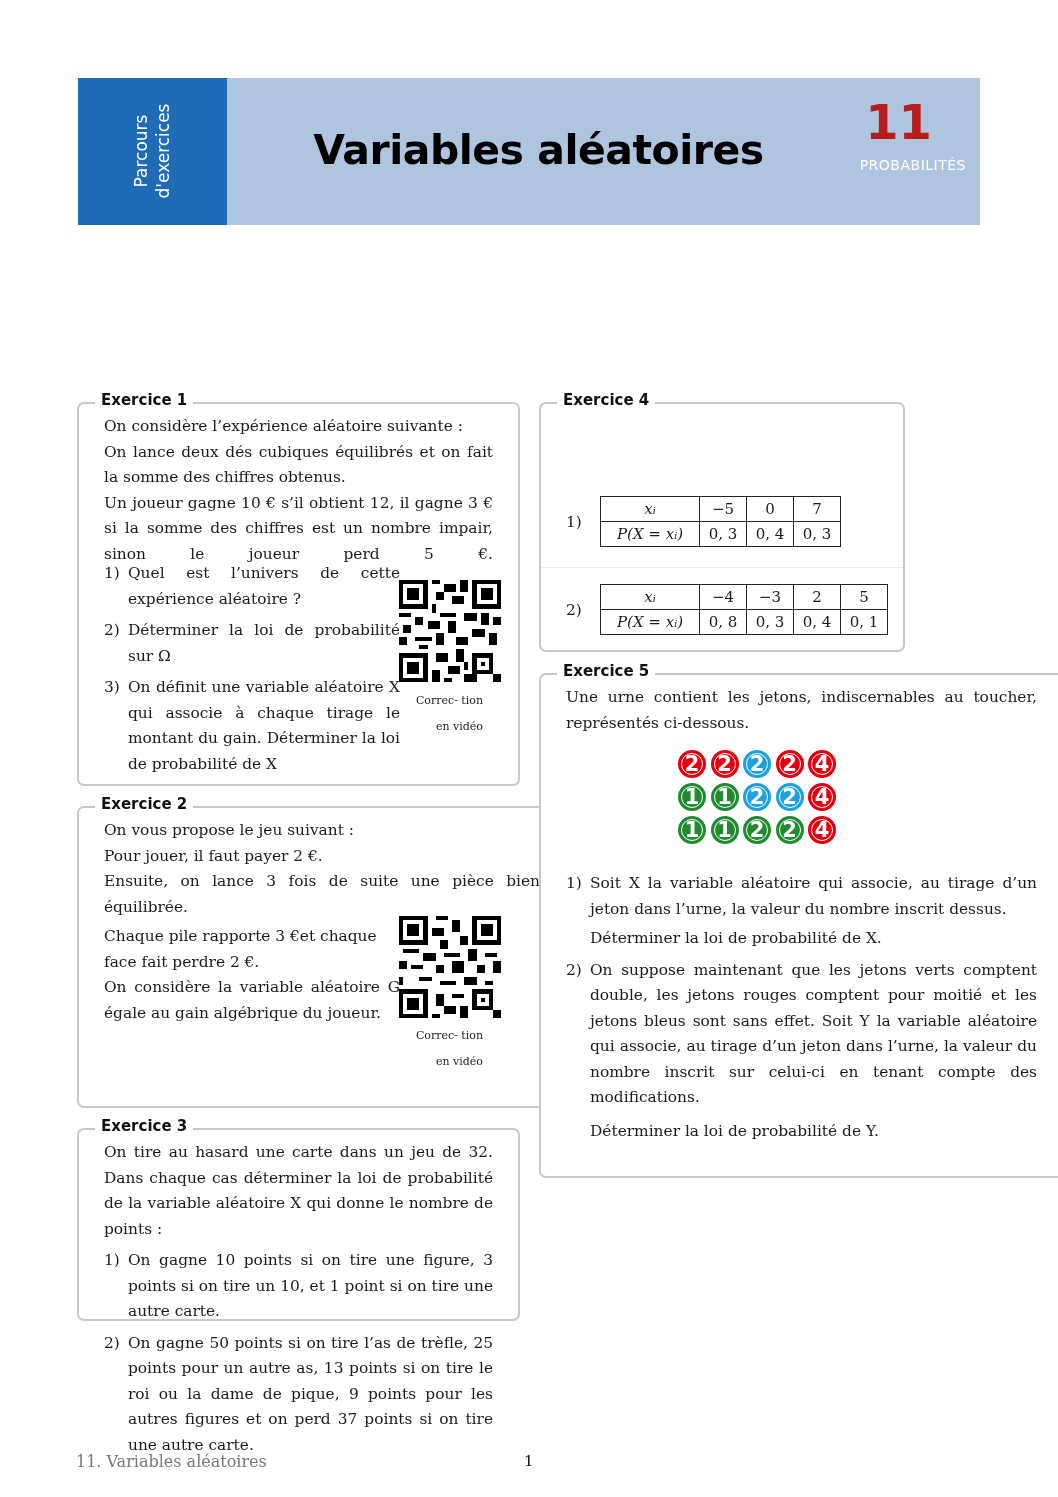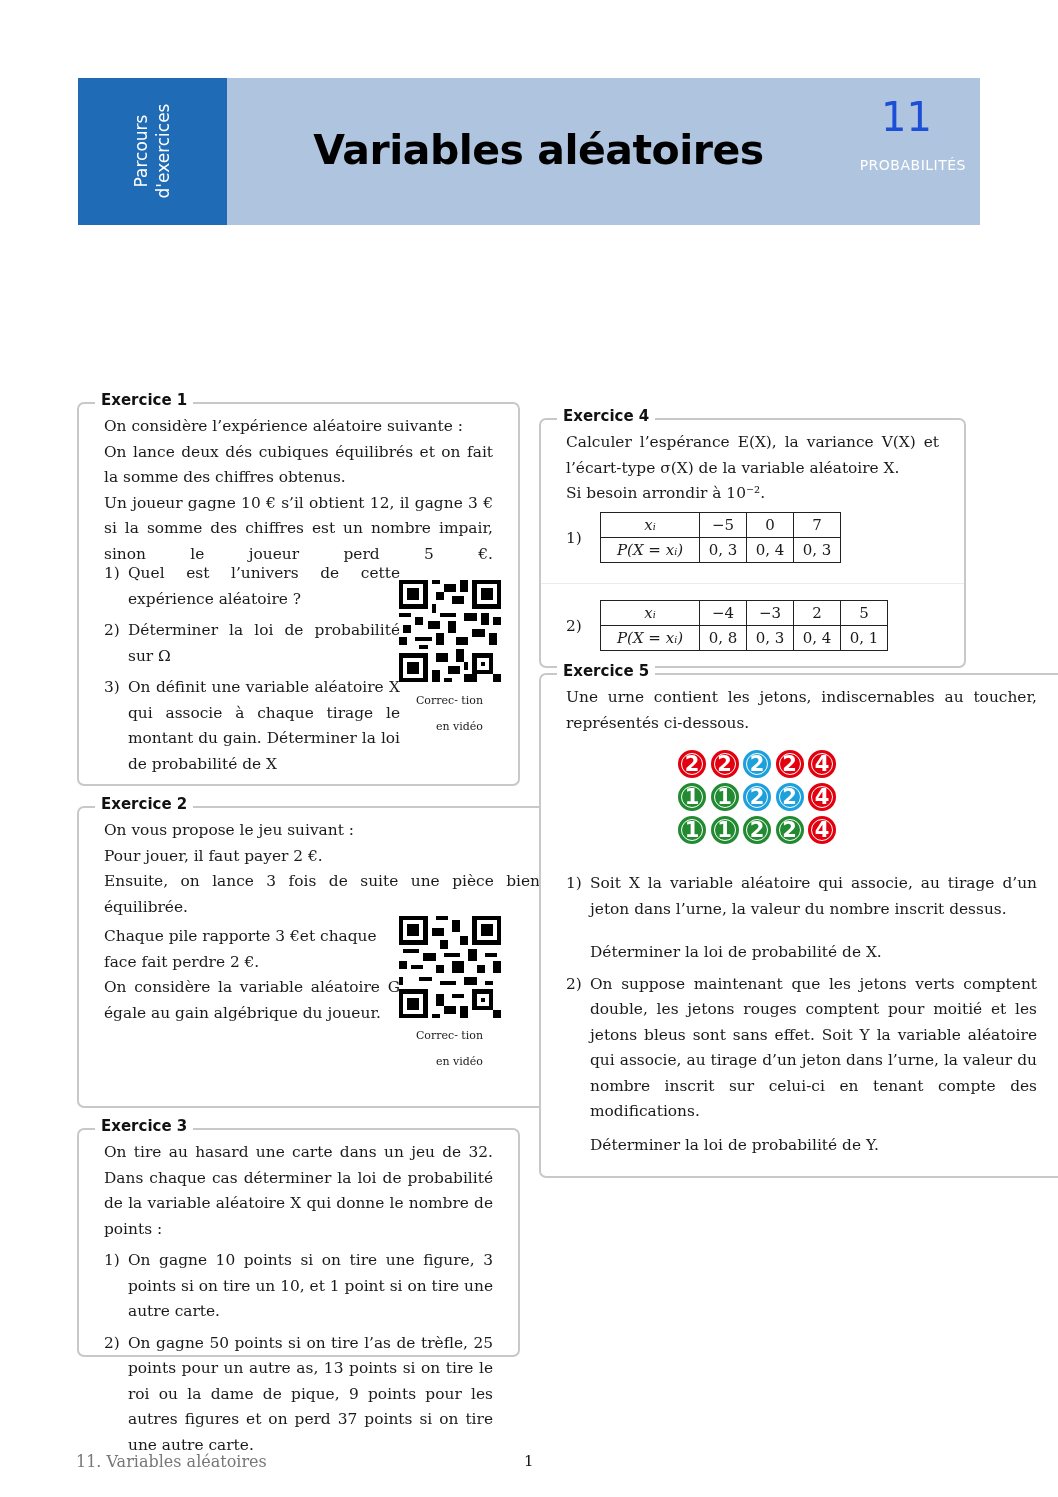--- a/index.html
+++ b/index.html
@@ -5,22 +5,22 @@
   html, body { margin:0; padding:0; }
   body { width:1058px; height:1497px; background:#ffffff; position:relative; overflow:hidden;
          font-family:"DejaVu Serif", "Liberation Serif", serif; color:#1a1a1a; }
   .header { position:absolute; left:78px; top:78px; width:902px; height:147px; background:#afc4de; }
   .header-side { position:absolute; left:0; top:0; width:149px; height:147px; background:#1f6bb6; }
   .header-side .vtext { position:absolute; left:74px; top:73px; transform:translate(-50%,-50%) rotate(-90deg);
         color:#ffffff; font-family:"DejaVu Sans","Liberation Sans",sans-serif; font-size:17px; line-height:22px;
         text-align:center; white-space:nowrap; }
   .header-title { position:absolute; left:149px; right:130px; top:48px; text-align:center;
         font-family:"DejaVu Sans","Liberation Sans",sans-serif; font-weight:bold; font-size:41px; color:#000; letter-spacing:-0.5px; }
-  .header-num { position:absolute; right:48px; top:16px; color:#1d4ed8; font-family:"DejaVu Sans","Liberation Sans",sans-serif;
-        font-size:40px; font-weight:400; }
+  .header-num { position:absolute; right:48px; top:16px; color:#b91c1c; font-family:"DejaVu Sans","Liberation Sans",sans-serif;
+        font-size:48px; font-weight:700; }
   .header-cat { position:absolute; right:14px; top:79px; color:#fff; font-family:"DejaVu Sans","Liberation Sans",sans-serif;
         font-size:14px; letter-spacing:0.5px; }
 
   .box { position:absolute; border:2px solid #c8c8c8; border-radius:7px; background:#fff; box-sizing:border-box; }
   .box-title { position:absolute; top:-13px; left:16px; background:#fff; padding:0 6px;
         font-family:"DejaVu Sans","Liberation Sans",sans-serif; font-weight:bold; font-size:15px; color:#111; }
   .box-body { position:absolute; left:25px; right:25px; top:12px; font-size:15.4px; line-height:25.5px; }
   .p { margin:0; text-align:justify; }
   .just-wide { text-align:justify; text-align-last:justify; }
   .item { display:flex; margin-top:6px; }
@@ -184,41 +184,37 @@
       <rect x="20" y="20" width="1" height="1"></rect>
         <rect x="11" y="22" width="3" height="2"></rect>
         <rect x="15" y="22" width="2" height="3"></rect>
       <rect x="8" y="24" width="2" height="1"></rect>
         <rect x="23" y="23" width="2" height="2"></rect>
     </g>
   </svg>
   <div class="qr-caption" style="left:334px; top:215px;">Correc- tion en vidéo</div>
 </div>
 
-<div class="box" style="left:77px; top:1128px; width:443px; height:229px;">
+<div class="box" style="left:77px; top:1128px; width:443px; height:193px;">
   <div class="box-title">Exercice 3</div>
   <div class="box-body" style="top:10px;">
     <p class="p">On tire au hasard une carte dans un jeu de 32. Dans chaque cas déterminer la loi de probabilité de la variable aléatoire X qui donne le nombre de points :</p>
     <div class="item">
       <span class="num">1)</span>
       <span class="txt">On gagne 10 points si on tire une figure, 3 points si on tire un 10, et 1 point si on tire une autre carte.</span>
     </div>
     <div class="item">
       <span class="num">2)</span>
       <span class="txt">On gagne 50 points si on tire l’as de trèfle, 25 points pour un autre as, 13 points si on tire le roi ou la dame de pique, 9 points pour les autres figures et on perd 37 points si on tire une autre carte.</span>
     </div>
   </div>
 </div>
 
-<div class="box" style="left:539px; top:418px; width:427px; height:250px;">
+<div class="box" style="left:539px; top:402px; width:366px; height:250px;">
   <div class="box-title">Exercice 4</div>
-  <div class="box-body" style="top:10px;">
-    <p class="p">Calculer l’espérance E(X), la variance V(X) et l’écart-type σ(X) de la variable aléatoire X.</p>
-    <p class="p">Si besoin arrondir à 10⁻².</p>
-  </div>
   <div style="position:absolute; left:25px; top:92px; display:flex; align-items:center;">
     <span style="width:34px; font-size:15.4px;">1)</span>
     <table class="prob">
       <tbody>
           <tr>
         <td class="h">xᵢ</td>
         <td class="v">−5</td>
         <td class="v">0</td>
         <td class="v">7</td>
       </tr>
@@ -258,21 +254,21 @@
 <div class="box" style="left:539px; top:673px; width:525px; height:505px;">
   <div class="box-title">Exercice 5</div>
   <div class="box-body" style="top:10px;">
     <p class="p">Une urne contient les jetons, indiscernables au toucher, représentés ci-dessous.</p>
   </div>
   <div class="box-body" style="top:196px;">
     <div class="item" style="margin-top:0;">
       <span class="num">1)</span>
       <span class="txt">
         <span>Soit X la variable aléatoire qui associe, au tirage d’un jeton dans l’urne, la valeur du nombre inscrit dessus.</span>
-        <span style="display:block; margin-top:18px;">Déterminer la loi de probabilité de X.</span>
+        <span style="display:block; margin-top:4px;">Déterminer la loi de probabilité de X.</span>
       </span>
     </div>
     <div class="item">
       <span class="num">2)</span>
       <span class="txt">
         <span>On suppose maintenant que les jetons verts comptent double, les jetons rouges comptent pour moitié et les jetons bleus sont sans effet. Soit Y la variable aléatoire qui associe, au tirage d’un jeton dans l’urne, la valeur du nombre inscrit sur celui-ci en tenant compte des modifications.</span>
         <span style="display:block; margin-top:8px;">Déterminer la loi de probabilité de Y.</span>
       </span>
     </div>
   </div>

